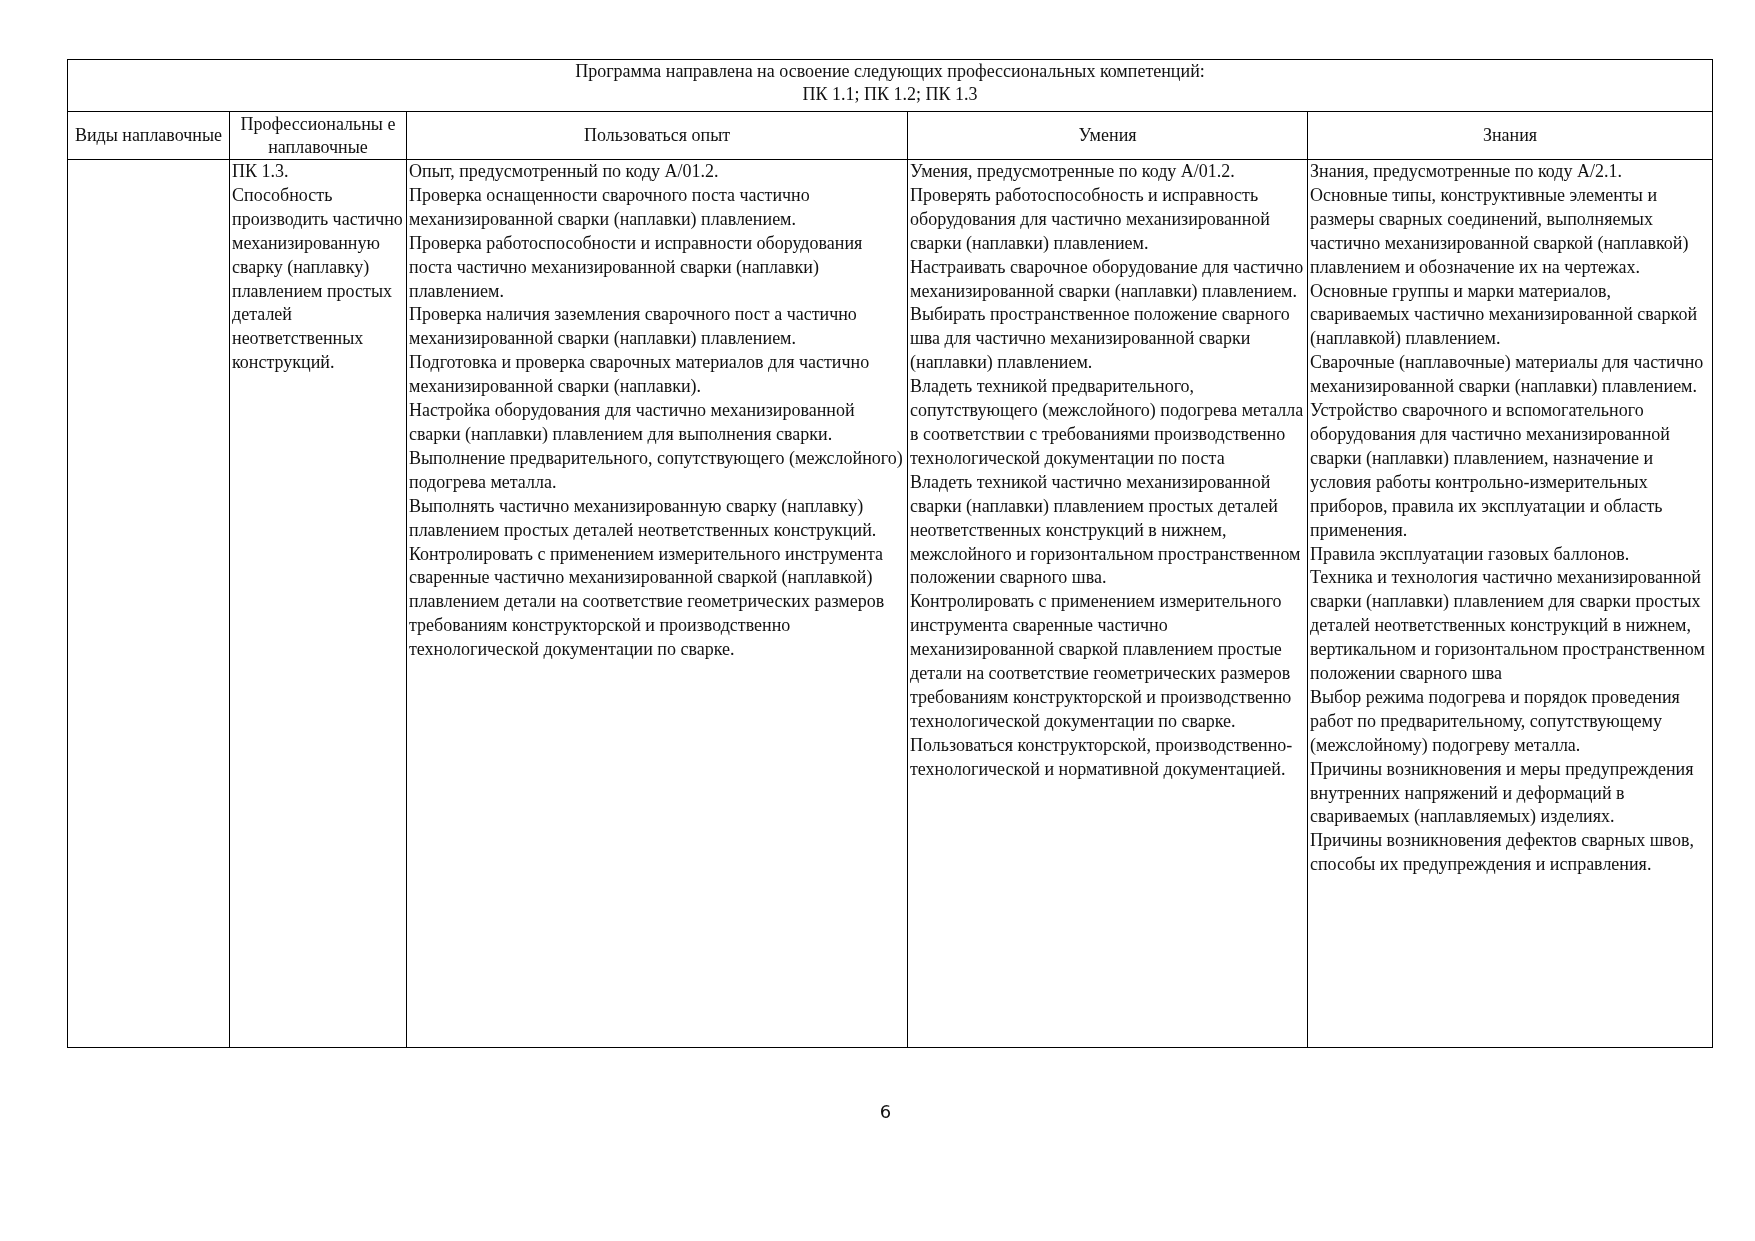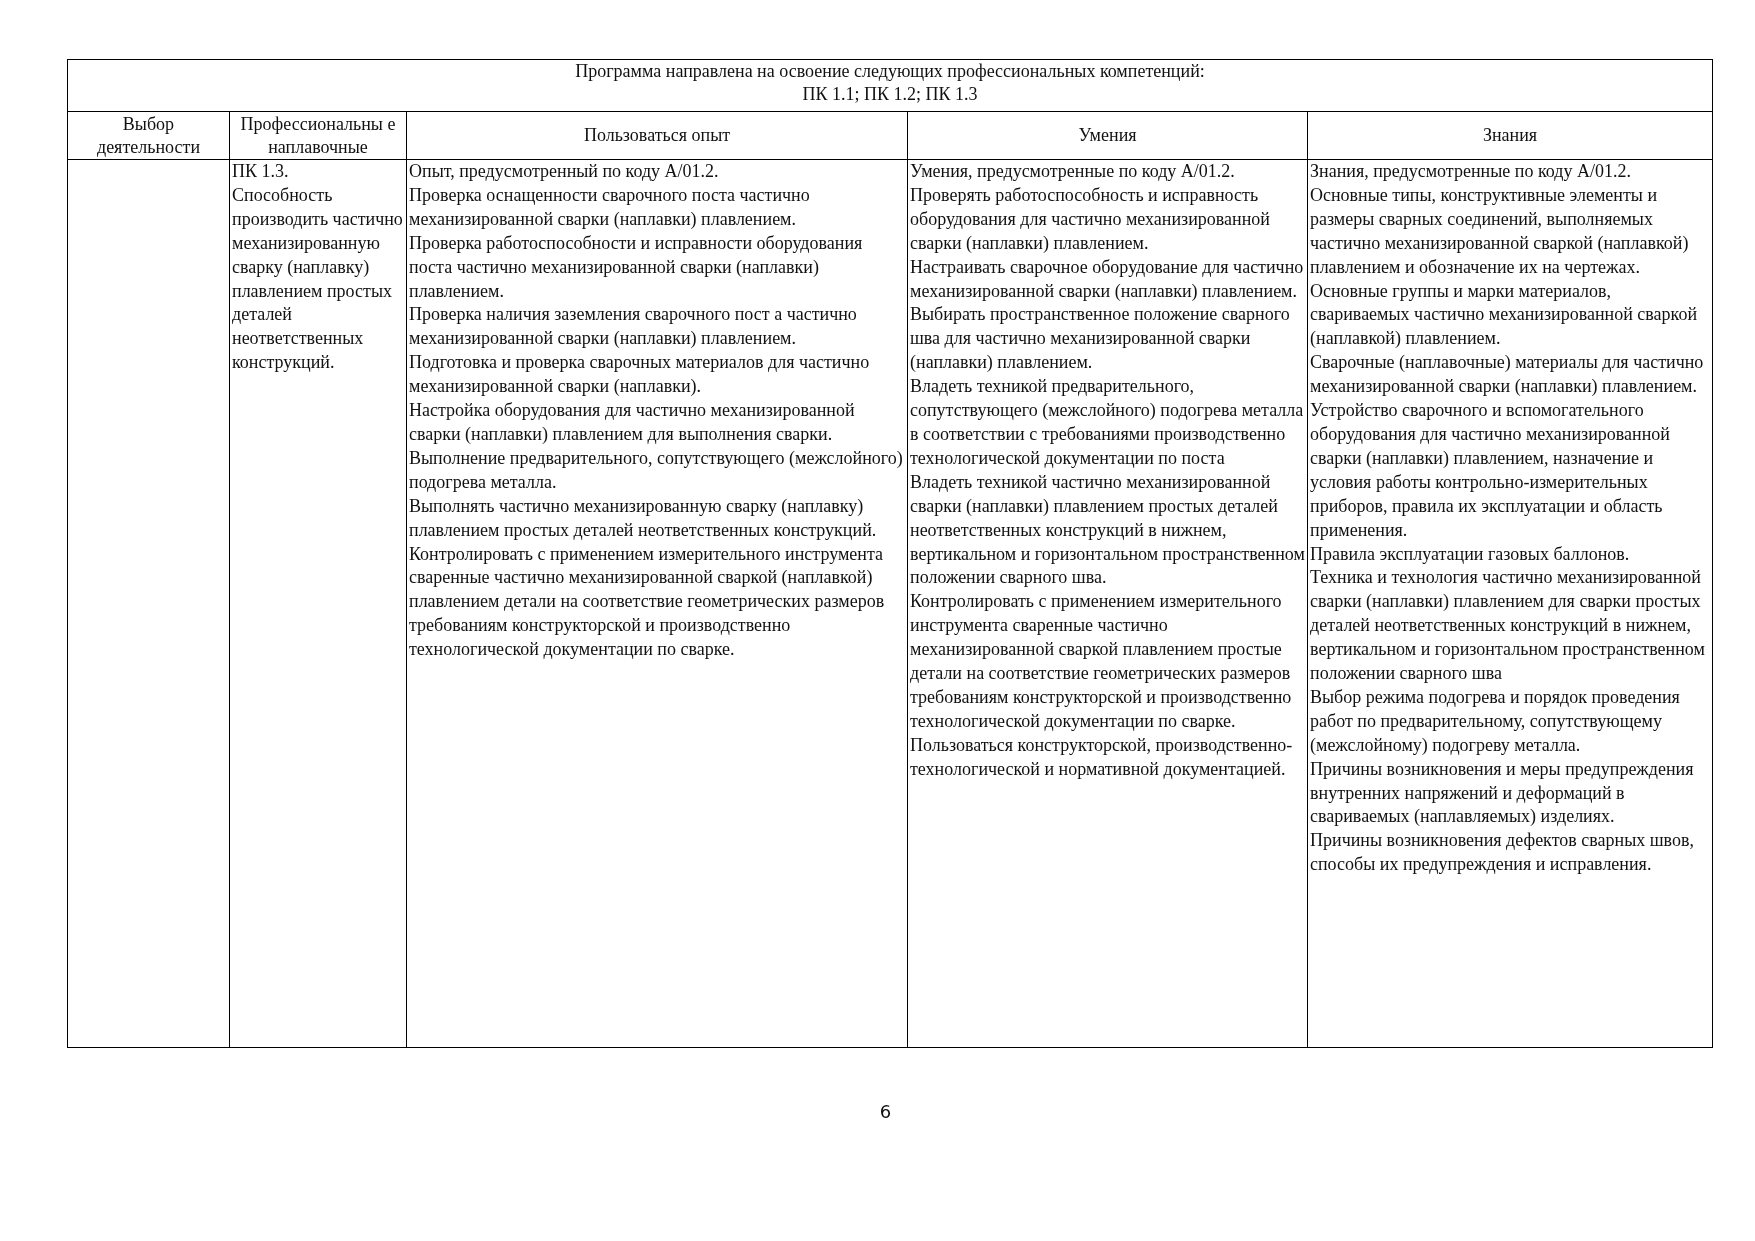--- a/index.html
+++ b/index.html
@@ -45,21 +45,21 @@
       <col style="width:405px">
     </colgroup>
     <tbody>
         <tr>
       <td class="title-cell" colspan="5">
         <span class="line">Программа направлена на освоение следующих профессиональных компетенций:</span>
         <span class="line">ПК 1.1; ПК 1.2; ПК 1.3</span>
       </td>
     </tr>
     <tr>
-      <th class="hdr">Выбор деятельности</th>
+      <th class="hdr">Виды наплавочные</th>
       <th class="hdr">Профессиональны е наплавочные</th>
       <th class="hdr">Пользоваться опыт</th>
       <th class="hdr">Умения</th>
       <th class="hdr">Знания</th>
     </tr>
     <tr class="body-row">
       <td></td>
       <td class="pk-cell">
         <span class="line">ПК 1.3.</span>
         <span class="line">Способность производить частично механизированную сварку (наплавку) плавлением простых деталей неответственных конструкций.</span>
@@ -74,26 +74,26 @@
         <span class="line">Выполнение предварительного, сопутствующего (межслойного) подогрева металла.</span>
         <span class="line">Выполнять частично механизированную сварку (наплавку) плавлением простых деталей неответственных конструкций.</span>
         <span class="line">Контролировать с применением измерительного инструмента сваренные частично механизированной сваркой (наплавкой) плавлением детали на соответствие геометрических размеров требованиям конструкторской и производственно технологической документации по сварке.</span>
       </td>
       <td>
         <span class="line">Умения, предусмотренные по коду A/01.2.</span>
         <span class="line">Проверять работоспособность и исправность оборудования для частично механизированной сварки (наплавки) плавлением.</span>
         <span class="line">Настраивать сварочное оборудование для частично механизированной сварки (наплавки) плавлением.</span>
         <span class="line">Выбирать пространственное положение сварного шва для частично механизированной сварки (наплавки) плавлением.</span>
         <span class="line">Владеть техникой предварительного, сопутствующего (межслойного) подогрева металла в соответствии с требованиями производственно технологической документации по поста</span>
-        <span class="line">Владеть техникой частично механизированной сварки (наплавки) плавлением простых деталей неответственных конструкций в нижнем, вертикальном и горизонтальном пространственном положении сварного шва.</span>
+        <span class="line">Владеть техникой частично механизированной сварки (наплавки) плавлением простых деталей неответственных конструкций в нижнем, межслойного и горизонтальном пространственном положении сварного шва.</span>
         <span class="line">Контролировать с применением измерительного инструмента сваренные частично механизированной сваркой плавлением простые детали на соответствие геометрических размеров требованиям конструкторской и производственно технологической документации по сварке.</span>
         <span class="line">Пользоваться конструкторской, производственно-технологической и нормативной документацией.</span>
       </td>
       <td>
-        <span class="line">Знания, предусмотренные по коду A/01.2.</span>
+        <span class="line">Знания, предусмотренные по коду A/2.1.</span>
         <span class="line">Основные типы, конструктивные элементы и размеры сварных соединений, выполняемых частично механизированной сваркой (наплавкой) плавлением и обозначение их на чертежах.</span>
         <span class="line">Основные группы и марки материалов, свариваемых частично механизированной сваркой (наплавкой) плавлением.</span>
         <span class="line">Сварочные (наплавочные) материалы для частично механизированной сварки (наплавки) плавлением.</span>
         <span class="line">Устройство сварочного и вспомогательного оборудования для частично механизированной сварки (наплавки) плавлением, назначение и условия работы контрольно-измерительных приборов, правила их эксплуатации и область применения.</span>
         <span class="line">Правила эксплуатации газовых баллонов.</span>
         <span class="line">Техника и технология частично механизированной сварки (наплавки) плавлением для сварки простых деталей неответственных конструкций в нижнем, вертикальном и горизонтальном пространственном положении сварного шва</span>
         <span class="line">Выбор режима подогрева и порядок проведения работ по предварительному, сопутствующему (межслойному) подогреву металла.</span>
         <span class="line">Причины возникновения и меры предупреждения внутренних напряжений и деформаций в свариваемых (наплавляемых) изделиях.</span>
         <span class="line">Причины возникновения дефектов сварных швов, способы их предупреждения и исправления.</span>
       </td>

